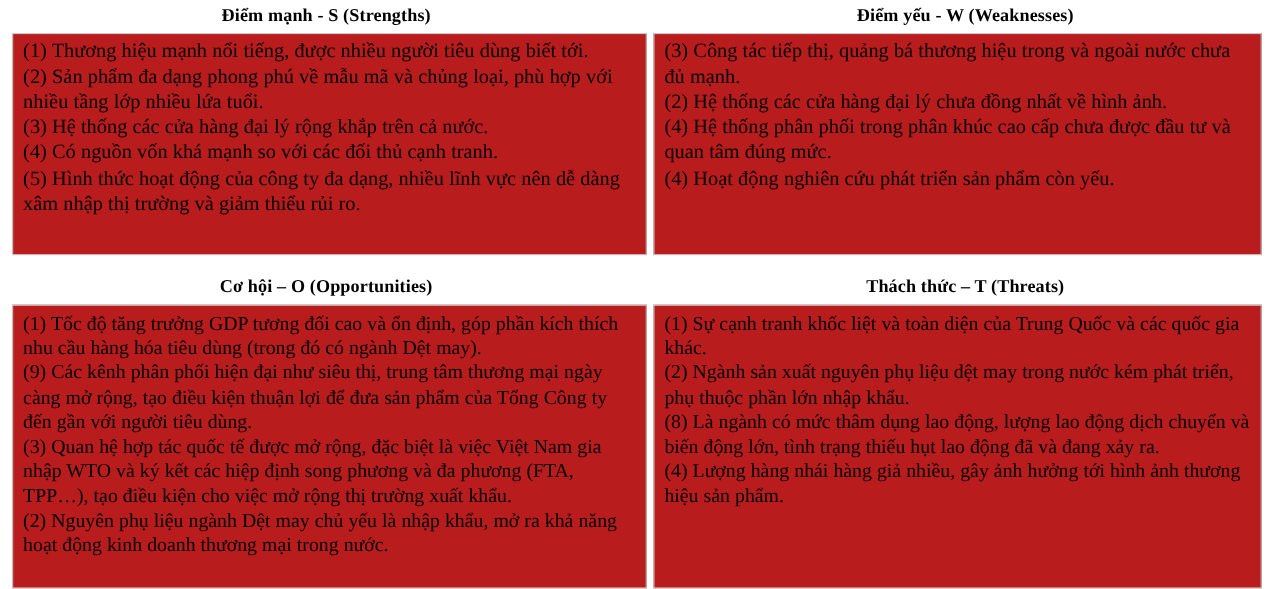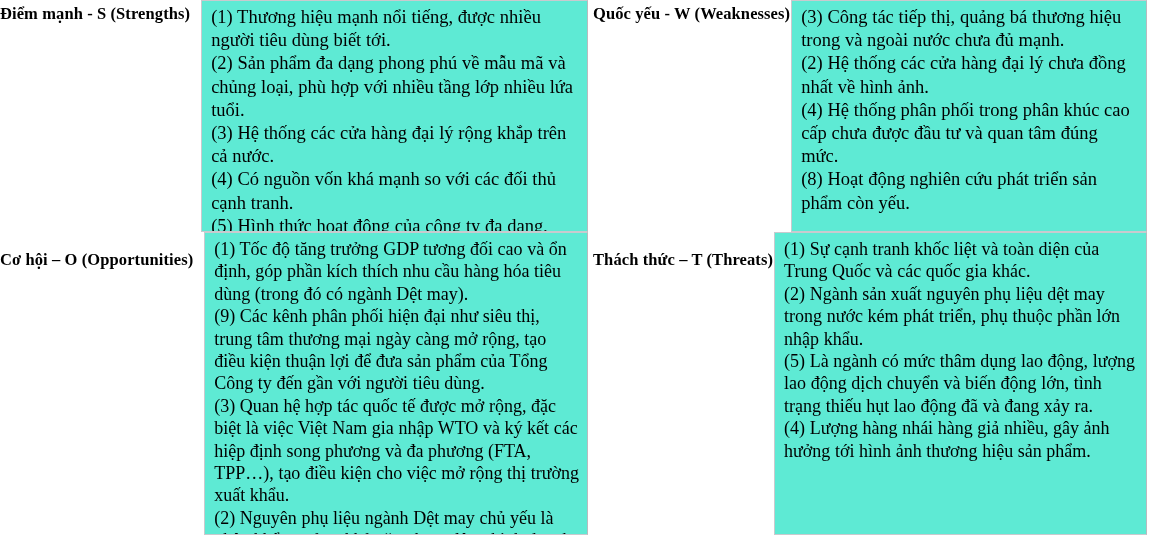--- a/index.html
+++ b/index.html
@@ -18,36 +18,36 @@
     width: 1162px;
     height: 535px;
     display: grid;
     grid-template-columns: 593px 569px;
     grid-template-rows: 232px 303px;
     box-sizing: border-box;
   }
   .quadrant {
     box-sizing: border-box;
     display: flex;
-    flex-direction: row;
+    flex-direction: column;
     overflow: hidden;
     justify-content: center;
   }
   .q-title {
     text-align: center;
     font-weight: bold;
     font-size: 16.5px;
     line-height: 1.0;
     padding-top: 6px;
     padding-bottom: 7px;
     letter-spacing: 0.1px;
     white-space: nowrap;
   }
   .q-body {
-    background: #5eead4;
+    background: #b91c1c;
     border: 1px solid #c9cace;
     border-right: 1px solid #b9babe;
     flex: 1;
     box-sizing: border-box;
     padding: 5px 8px 6px 9px;
     overflow: hidden;
   }
   
   .col-left .q-body {
     margin-left: 11px;
@@ -85,42 +85,42 @@
     <div class="q-body">
       <p class="q-item">(1) Thương hiệu mạnh nổi tiếng, được nhiều người tiêu dùng biết tới.</p>
       <p class="q-item">(2) Sản phẩm đa dạng phong phú về mẫu mã và chủng loại, phù hợp với nhiều tầng lớp nhiều lứa tuổi.</p>
       <p class="q-item">(3) Hệ thống các cửa hàng đại lý rộng khắp trên cả nước.</p>
       <p class="q-item">(4) Có nguồn vốn khá mạnh so với các đối thủ cạnh tranh.</p>
       <p class="q-item">(5) Hình thức hoạt động của công ty đa dạng, nhiều lĩnh vực nên dễ dàng xâm nhập thị trường và giảm thiểu rủi ro.</p>
     </div>
   </div>
 
   <div class="quadrant col-right row-top">
-    <div class="q-title">Quốc yếu - W (Weaknesses)</div>
+    <div class="q-title">Điểm yếu - W (Weaknesses)</div>
     <div class="q-body">
       <p class="q-item">(3) Công tác tiếp thị, quảng bá thương hiệu trong và ngoài nước chưa đủ mạnh.</p>
       <p class="q-item">(2) Hệ thống các cửa hàng đại lý chưa đồng nhất về hình ảnh.</p>
       <p class="q-item">(4) Hệ thống phân phối trong phân khúc cao cấp chưa được đầu tư và quan tâm đúng mức.</p>
-      <p class="q-item">(8) Hoạt động nghiên cứu phát triển sản phẩm còn yếu.</p>
+      <p class="q-item">(4) Hoạt động nghiên cứu phát triển sản phẩm còn yếu.</p>
     </div>
   </div>
 
   <div class="quadrant col-left row-bottom">
     <div class="q-title">Cơ hội – O (Opportunities)</div>
     <div class="q-body">
       <p class="q-item">(1) Tốc độ tăng trưởng GDP tương đối cao và ổn định, góp phần kích thích nhu cầu hàng hóa tiêu dùng (trong đó có ngành Dệt may).</p>
       <p class="q-item">(9) Các kênh phân phối hiện đại như siêu thị, trung tâm thương mại ngày càng mở rộng, tạo điều kiện thuận lợi để đưa sản phẩm của Tổng Công ty đến gần với người tiêu dùng.</p>
       <p class="q-item">(3) Quan hệ hợp tác quốc tế được mở rộng, đặc biệt là việc Việt Nam gia nhập WTO và ký kết các hiệp định song phương và đa phương (FTA, TPP…), tạo điều kiện cho việc mở rộng thị trường xuất khẩu.</p>
       <p class="q-item">(2) Nguyên phụ liệu ngành Dệt may chủ yếu là nhập khẩu, mở ra khả năng hoạt động kinh doanh thương mại trong nước.</p>
     </div>
   </div>
 
   <div class="quadrant col-right row-bottom">
     <div class="q-title">Thách thức – T (Threats)</div>
     <div class="q-body">
       <p class="q-item">(1) Sự cạnh tranh khốc liệt và toàn diện của Trung Quốc và các quốc gia khác.</p>
       <p class="q-item">(2) Ngành sản xuất nguyên phụ liệu dệt may trong nước kém phát triển, phụ thuộc phần lớn nhập khẩu.</p>
-      <p class="q-item">(5) Là ngành có mức thâm dụng lao động, lượng lao động dịch chuyển và biến động lớn, tình trạng thiếu hụt lao động đã và đang xảy ra.</p>
+      <p class="q-item">(8) Là ngành có mức thâm dụng lao động, lượng lao động dịch chuyển và biến động lớn, tình trạng thiếu hụt lao động đã và đang xảy ra.</p>
       <p class="q-item">(4) Lượng hàng nhái hàng giả nhiều, gây ảnh hưởng tới hình ảnh thương hiệu sản phẩm.</p>
     </div>
   </div>
 
 </div>
 
 </body></html>

